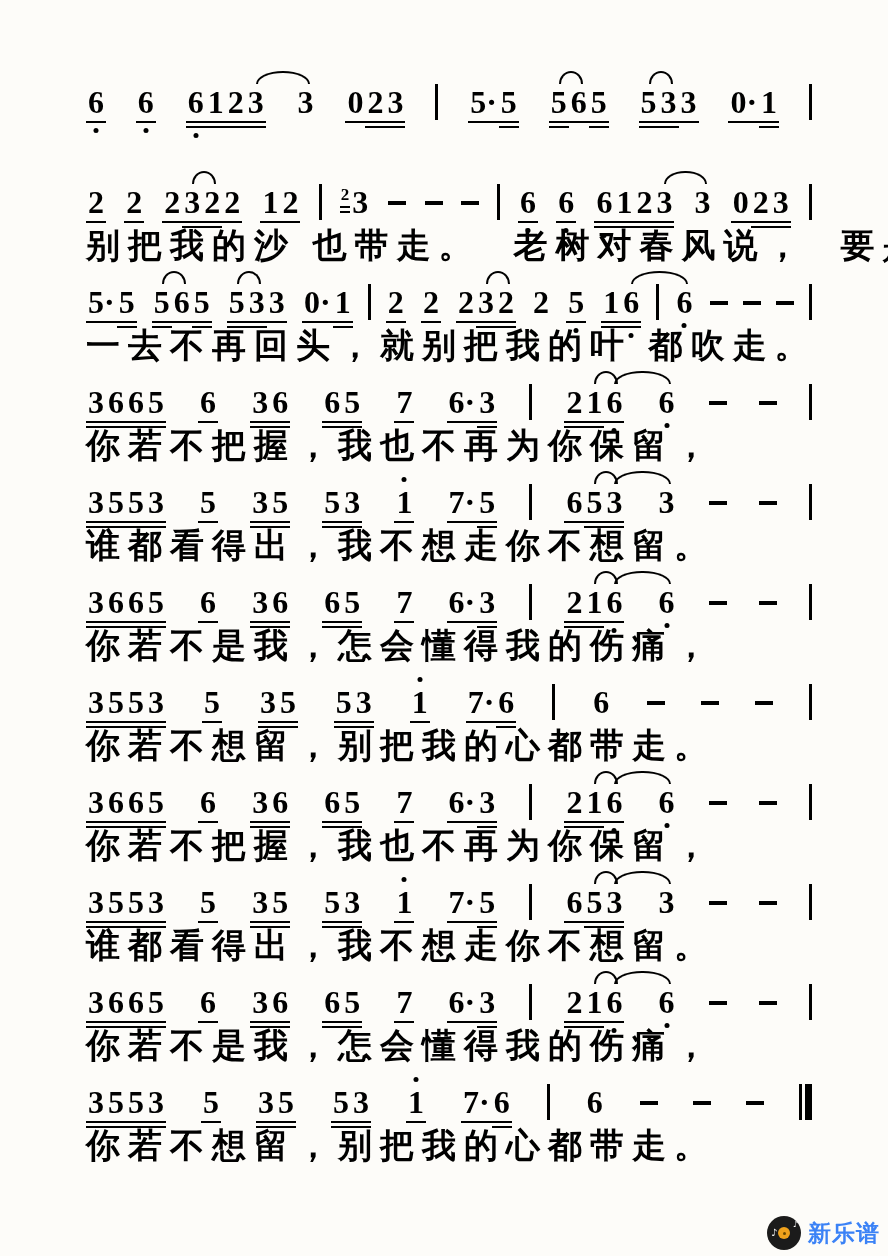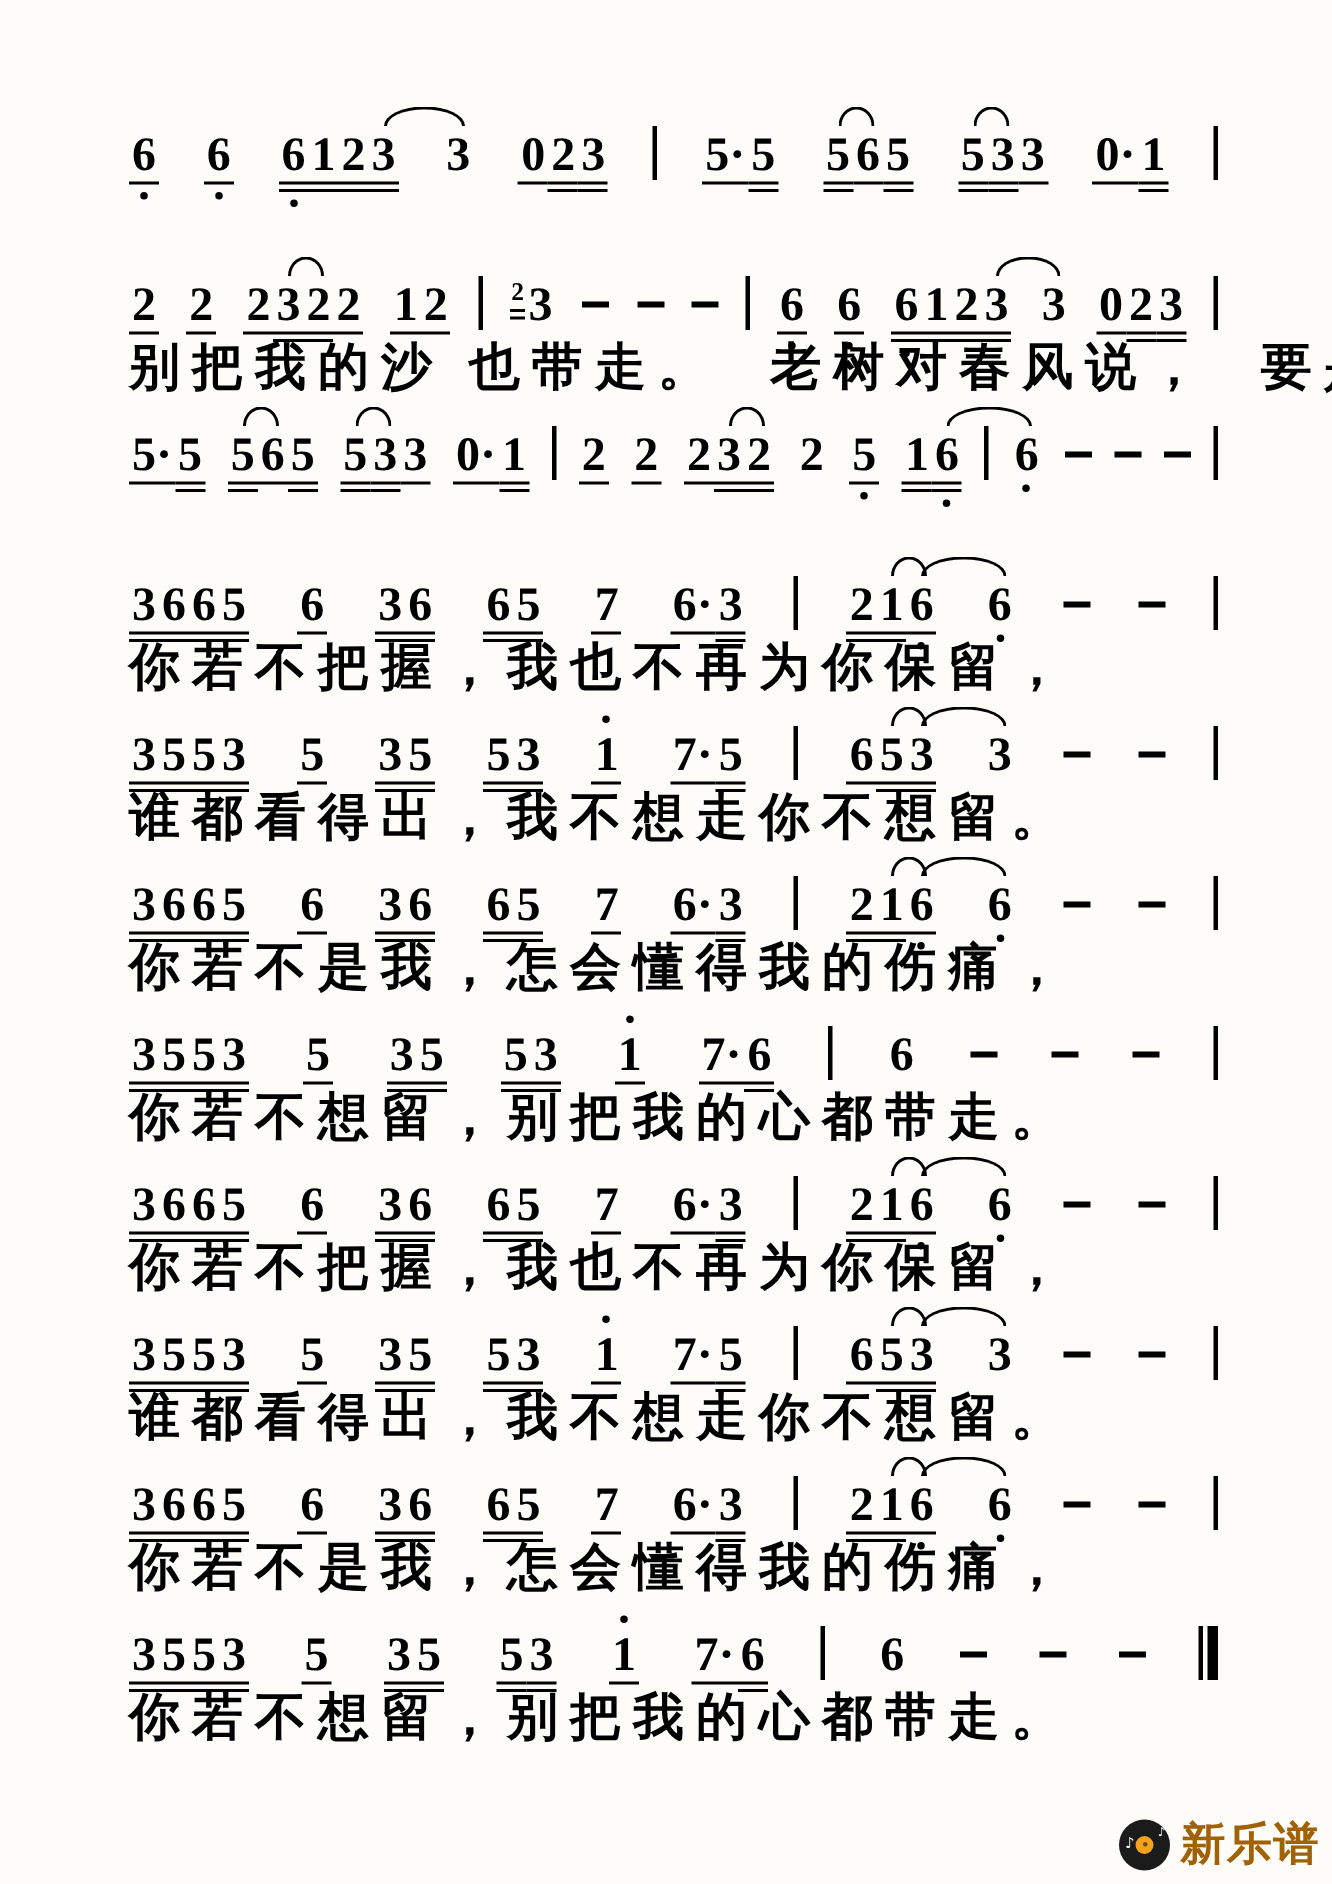--- a/index.html
+++ b/index.html
@@ -40,21 +40,21 @@
     letter-spacing:8px;white-space:pre;
     font-family:"Liberation Serif","DejaVu Serif",serif;
   }
   .footer{position:absolute;right:8px;bottom:6px;display:flex;align-items:center;}
   .vinyl{width:34px;height:34px;border-radius:50%;background:#1b1b1b;position:relative;margin-right:7px;}
   .vinyl .label{position:absolute;left:11px;top:11px;width:12px;height:12px;border-radius:50%;background:#f0a21c;}
   .vinyl .hole{position:absolute;left:15.5px;top:15.5px;width:3px;height:3px;border-radius:50%;background:#6b4a00;}
   .vinyl .n1,.vinyl .n2{position:absolute;color:#fff;font-size:10px;line-height:1;font-family:"DejaVu Sans",sans-serif;}
   .vinyl .n1{left:4px;top:12px;}
   .vinyl .n2{right:3px;top:5px;font-size:8px;}
-  .brand{font-size:30px;font-weight:bold;letter-spacing:1px;color:#a16207;
+  .brand{font-size:23px;font-weight:bold;letter-spacing:1px;color:#3b82f6;
     font-family:"Liberation Sans","DejaVu Sans",sans-serif;}
 </style>
 </head>
 <body>
 
 <div class="score">
     <div class="system">
       <div class="notes-row">
         <div class="cell">
           <div class="tok">6<div class="ul l1"></div><div class="dot" style="bottom: -15px;"></div></div>
@@ -214,20 +214,21 @@
         </div>
         <div class="cell">
           <div class="dash"></div>
         </div>
         <div class="bar"></div>
         <div class="slur" style="left: 75.7656px; width: 20px;"></div>
         <div class="slur" style="left: 150.859px; width: 20px;"></div>
         <div class="slur" style="left: 400px; width: 20px;"></div>
         <div class="slur" style="left: 545.281px; width: 53.1875px;"></div>
       </div>
+      <div class="lyrics">一去不再回头，就别把我的叶 都吹走。</div>
     </div>
     <div class="system">
       <div class="notes-row">
         <div class="cell">
           <div class="tok">3<div class="ul l1"></div><div class="ul l2"></div></div>
           <div class="tok">6<div class="ul l1"></div><div class="ul l2"></div></div>
           <div class="tok">6<div class="ul l1"></div><div class="ul l2"></div></div>
           <div class="tok">5<div class="ul l1"></div><div class="ul l2"></div></div>
         </div>
         <div class="cell">

